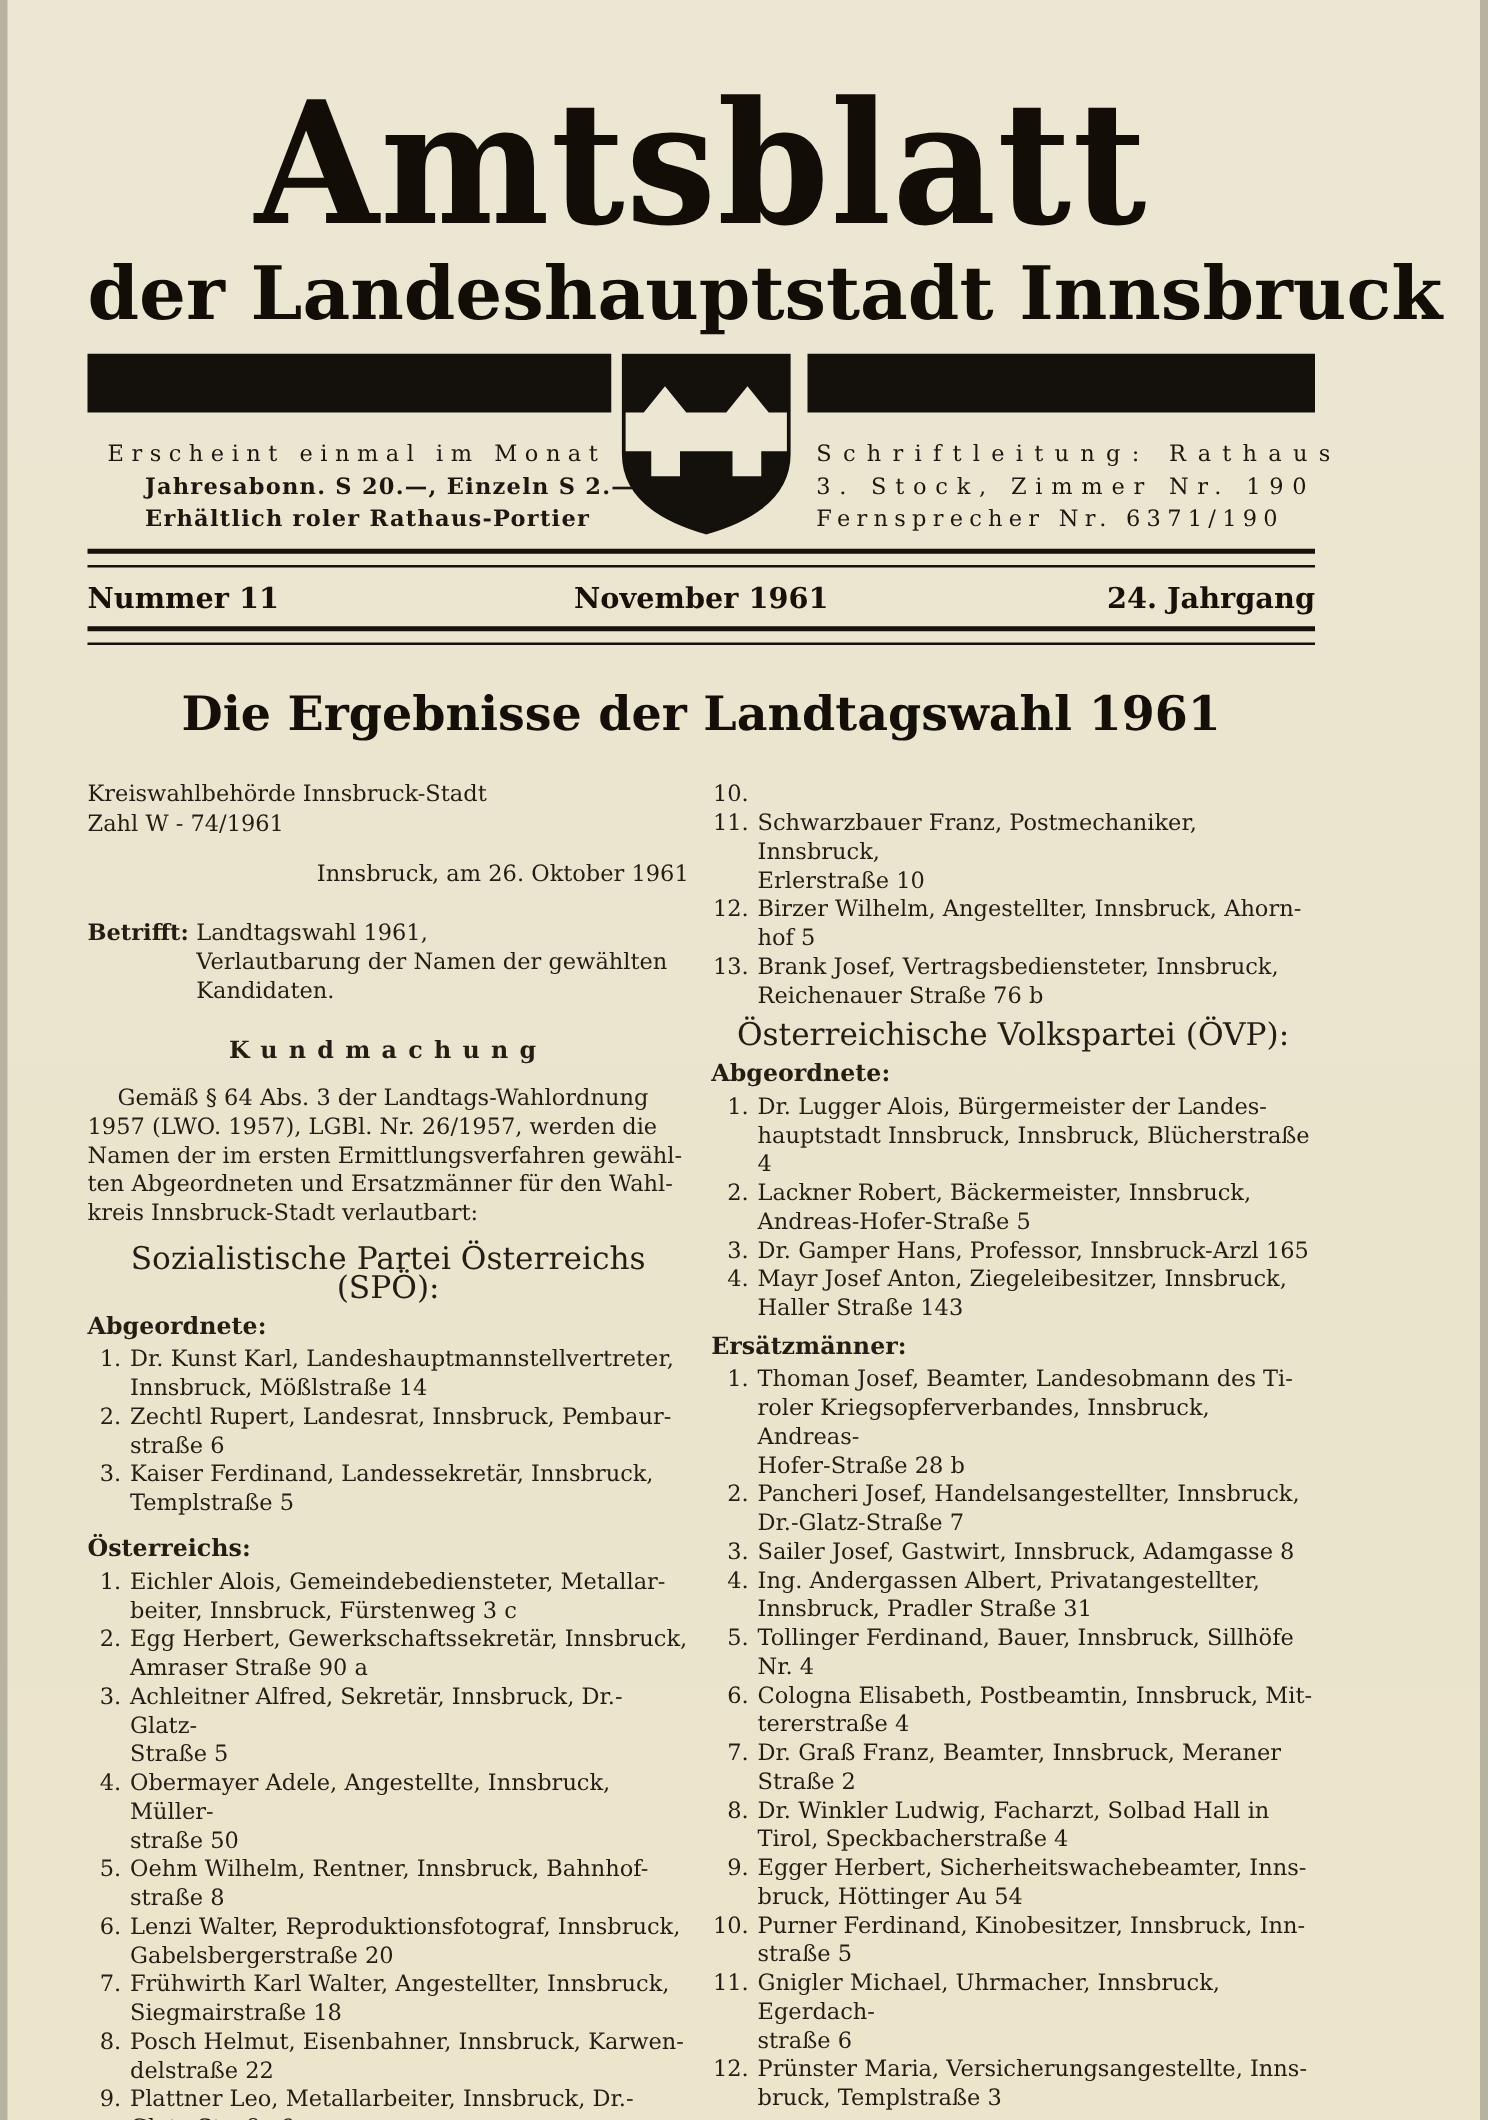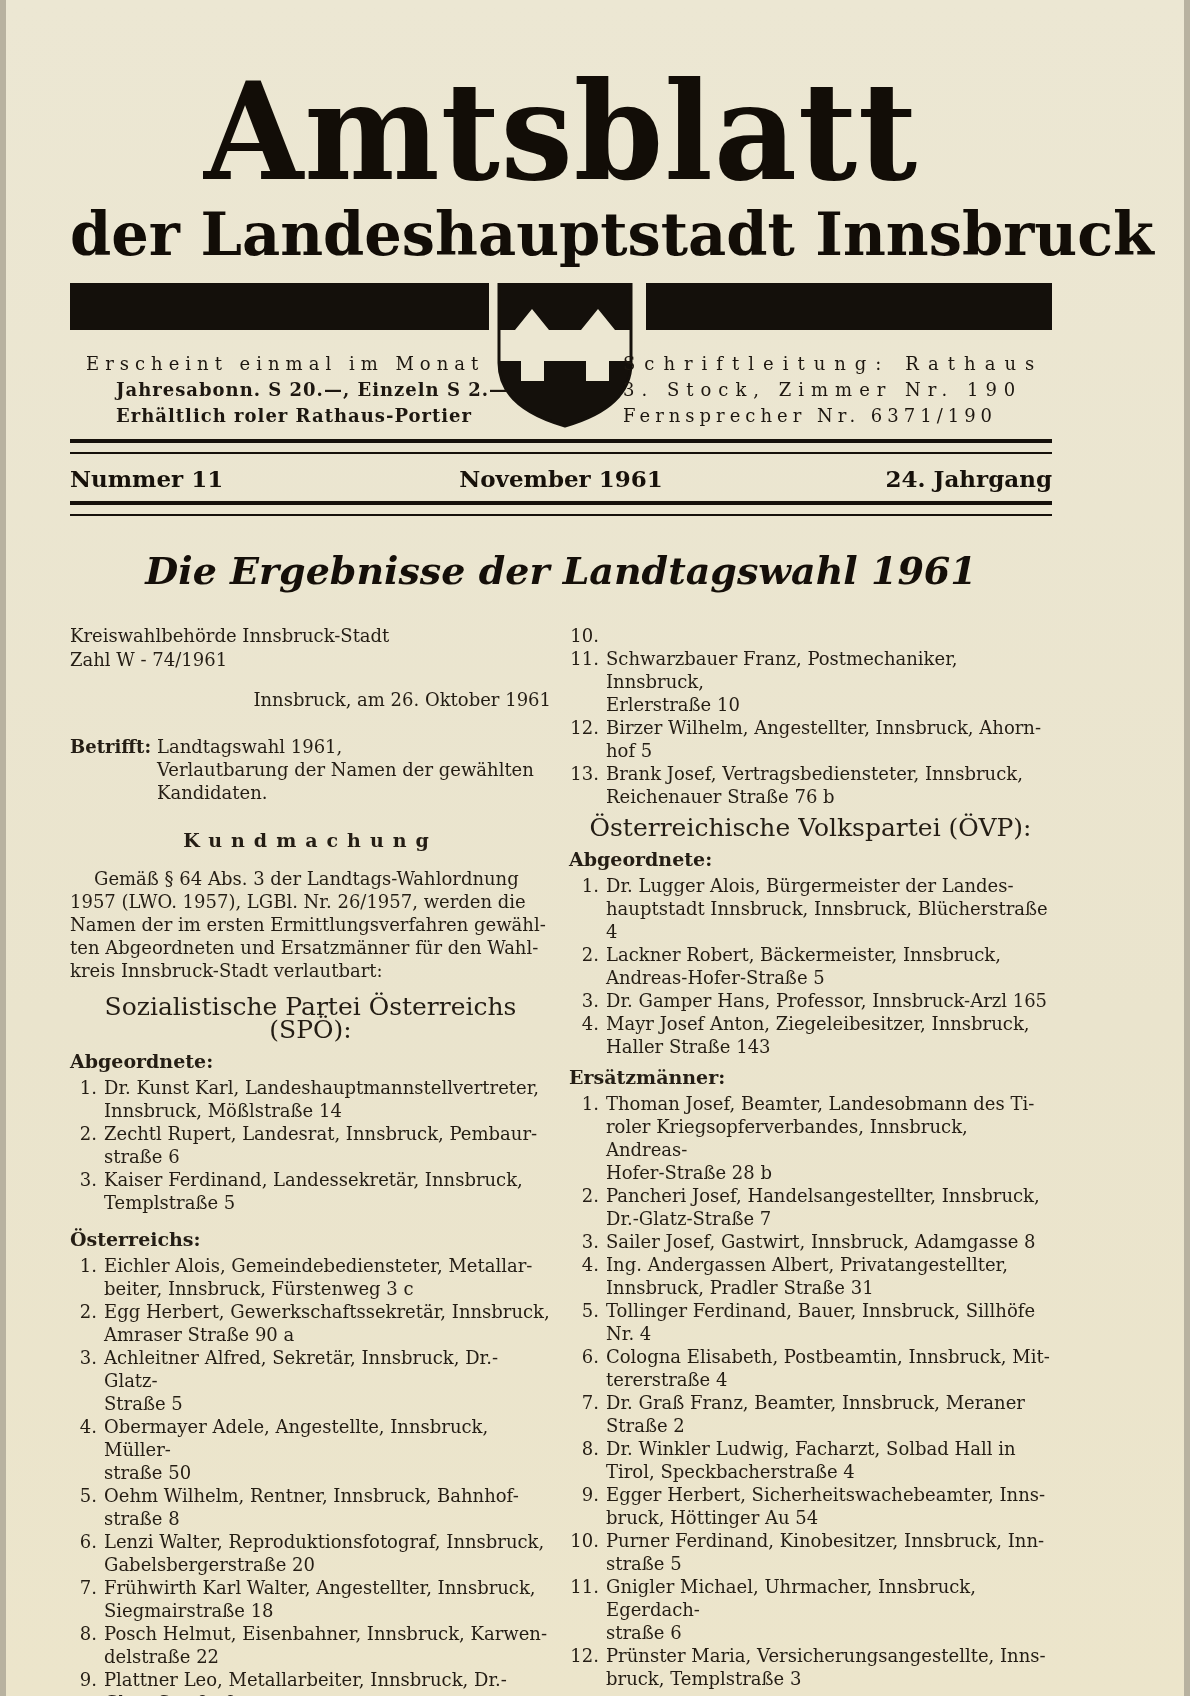--- a/index.html
+++ b/index.html
@@ -27,21 +27,21 @@
     margin-top:14px; white-space:nowrap;
   }
   .band { position:relative; margin-top:17px; height:47px; }
   .seg { position:absolute; top:0; height:47px; background:#14100b; }
   .seg-left { left:0; width:419px; }
   .seg-right { left:576px; right:0; }
   .shield { position:absolute; left:426px; top:0; width:138px; height:146px; }
 
   .info-row { position:relative; margin-top:21px; height:80px; font-size:18px; color:#1d1710; }
   .info-left { position:absolute; left:16px; top:0; }
-  .info-right { position:absolute; left:553px; top:0; }
+  .info-right { position:absolute; left:583px; top:0; }
   .info-line { line-height:26px; white-space:nowrap; }
   .ls-wide { letter-spacing:6px; }
   .indent { padding-left:30px; letter-spacing:1px; font-weight:bold; }
   .r1 { letter-spacing:9px; }
   .r2 { letter-spacing:7px; }
   .r3 { letter-spacing:5px; }
 
   
   .dbl-rule { height:9px; border-top:4px solid #16110b; border-bottom:2px solid #16110b; }
   .rule-top { margin-top:8px; }
@@ -51,21 +51,21 @@
     font-size:23px; font-weight:bold; color:#17110a;
   }
   .issue-row .left  { flex:1; text-align:left; }
   .issue-row .mid   { flex:1; text-align:center; }
   .issue-row .right { flex:1; text-align:right; }
 
   
   .article-title {
     margin-top:34px;
     font-size:38px; line-height:42px; font-weight:bold;
-    text-align:center; color:#150f09; white-space:nowrap;font-style:italic;
+    text-align:center; color:#150f09; white-space:nowrap;
   }
   .columns { display:flex; margin-top:32px; font-size:18px; line-height:23px; }
   .col-left  { width:481px; flex:none; }
   .gutter    { width:18px; flex:none; }
   .col-right { flex:1; }
 
   .pre { white-space:pre-line; }
   .intro-line { line-height:24px; }
   .dateline { text-align:right; margin-top:16px; }
   .subject { display:flex; margin-top:24px; }

